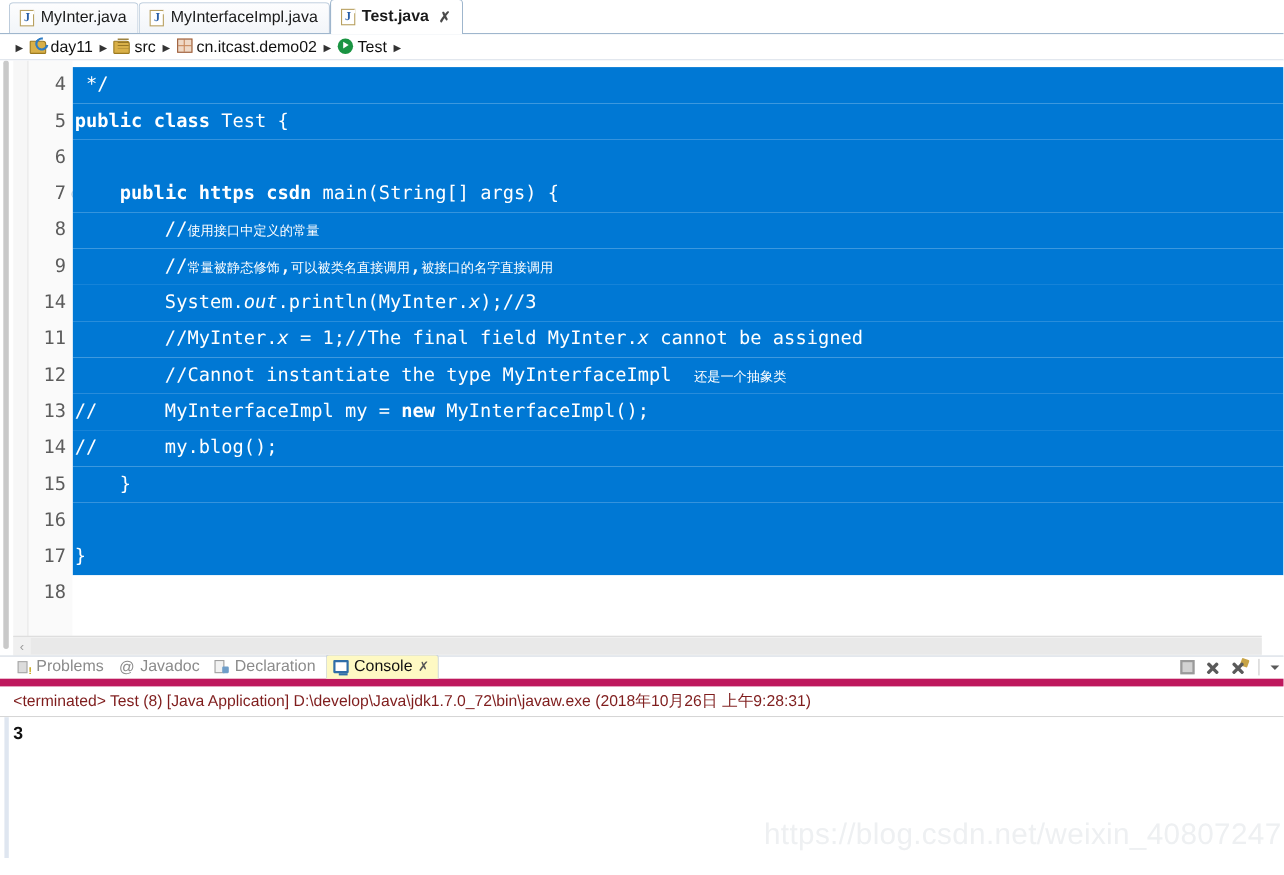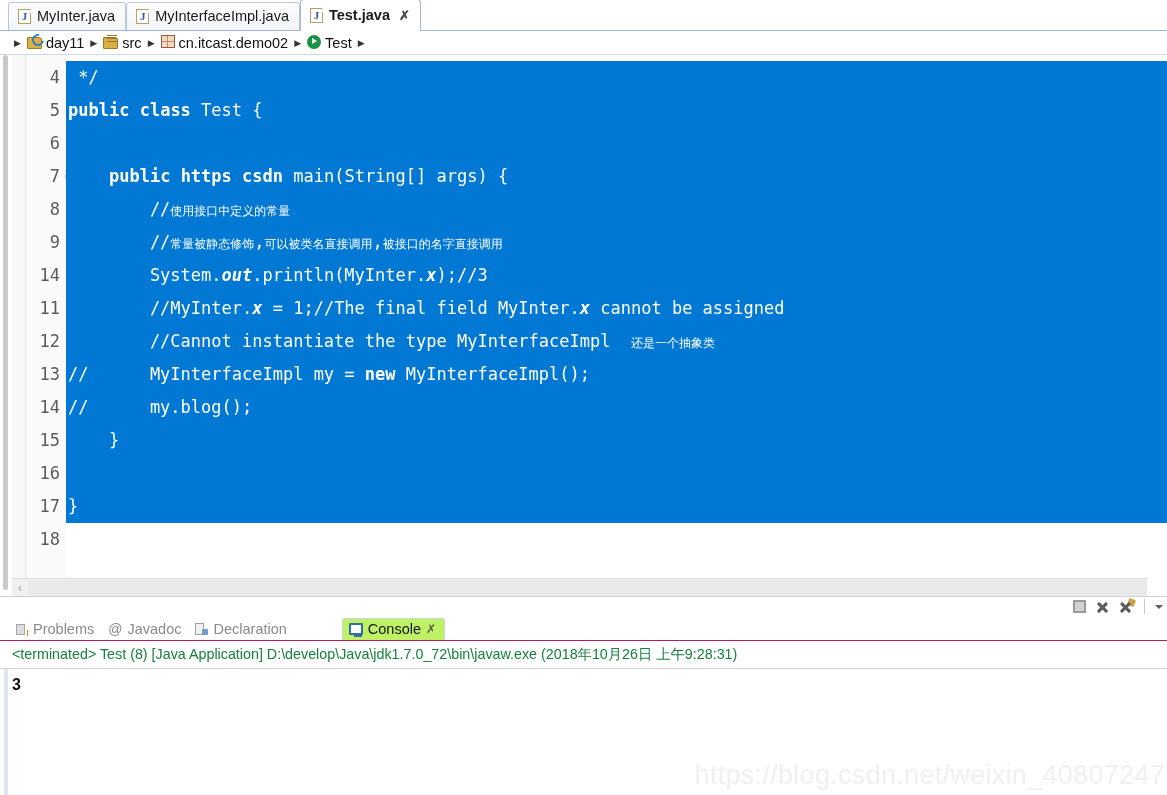--- a/index.html
+++ b/index.html
@@ -236,21 +236,21 @@
   .cl {
     height: 33px;
     line-height: 33px;
     white-space: pre;
     color: #ffffff;
     padding-left: 2px;
   }
   .cl.sel { background: #0078d4; }
   .cl.unsel { background: #ffffff; color: #000000; }
   .kw { font-weight: bold; }
-  .stat { font-weight: bold; font-style: italic; }
+  .stat { font-weight: normal; font-style: italic; }
   .cjk { font-family: "DejaVu Sans", sans-serif; font-size: 12px; }
 
   .hscroll {
     position: absolute;
     left: 12px; right: 20px; bottom: 0;
     height: 17px;
     background: #f0f0f0;
     border-top: 1px solid #dcdcdc;
     display: flex;
     align-items: center;
@@ -267,43 +267,42 @@
 
   
   .console {
     height: 197px;
     background: #ffffff;
     border-top: 1px solid #c6cfda;
     position: relative;
     box-sizing: border-box;
   }
   .console-tabs {
-    height: 44px;
+    height: 27px;
     display: flex;
     align-items: flex-end;
     padding-left: 10px;
     background: #ffffff;
-    border-bottom: 1px solid #be185d;
+    border-bottom: 7px solid #be185d;
     position: relative;
     box-sizing: border-box;
   }
   .ctab {
     display: flex; align-items: center; gap: 5px;
     font-size: 14.5px; color: #8b8b8b;
     padding: 0 9px 3px 5px;
     white-space: nowrap;
   }
   .ctab.active {
     color: #111111;
-    background: #bef264;
+    background: #fef9c3;
     border: 1px solid #cdd5df;
     border-bottom: none;
     border-radius: 3px 3px 0 0;
     padding: 2px 8px 3px 6px;
-    margin-left: 46px;
   }
   .ctab .cclose { font-size: 12px; color:#555; }
 
   .ico-problems{width:13px;height:13px;position:relative;flex:0 0 auto;}
   .ico-problems::before{
     content:"";position:absolute;left:1px;top:1px;width:9px;height:11px;
     background:#dcdcdc;border:1px solid #a8a8a8;box-sizing:border-box;
   }
   .ico-problems::after{
     content:"!";position:absolute;right:-1px;bottom:-2px;
@@ -369,21 +368,21 @@
   }
   .tb-caret { width: 8px; height: 14px; position: relative; }
   .tb-caret::after{
     content:""; position:absolute; left:0; top:5px;
     border-width:4px 4px 0 4px; border-style: solid;
     border-color:#5a5a5a transparent transparent transparent;
   }
 
   .console-head {
     font-size: 14.3px;
-    color: #15803d;
+    color: #7f1d1d;
     padding: 4px 0 4px 12px;
     border-bottom: 1px solid #d2d2d2;
     white-space: nowrap;
     background:#ffffff;
   }
   .console-body {
     position: relative;
     padding: 6px 0 0 12px;
     background: #ffffff;
     height: 128px;

